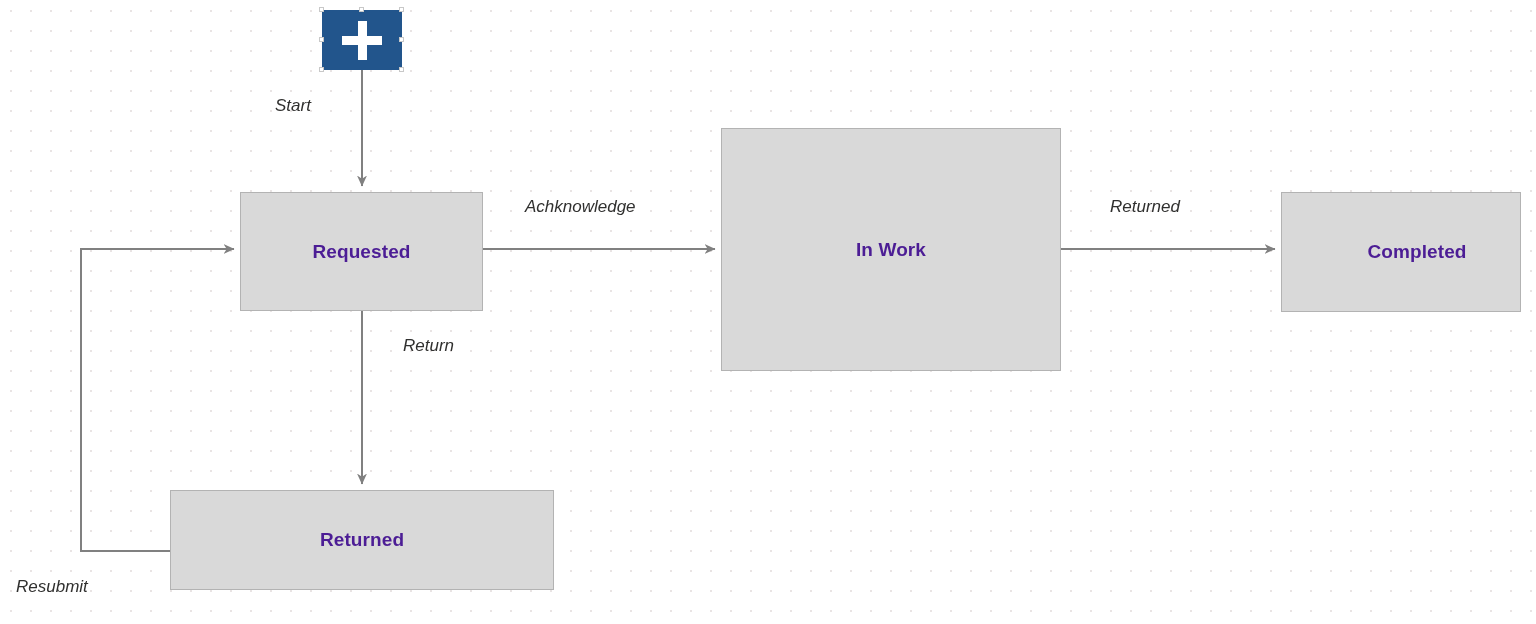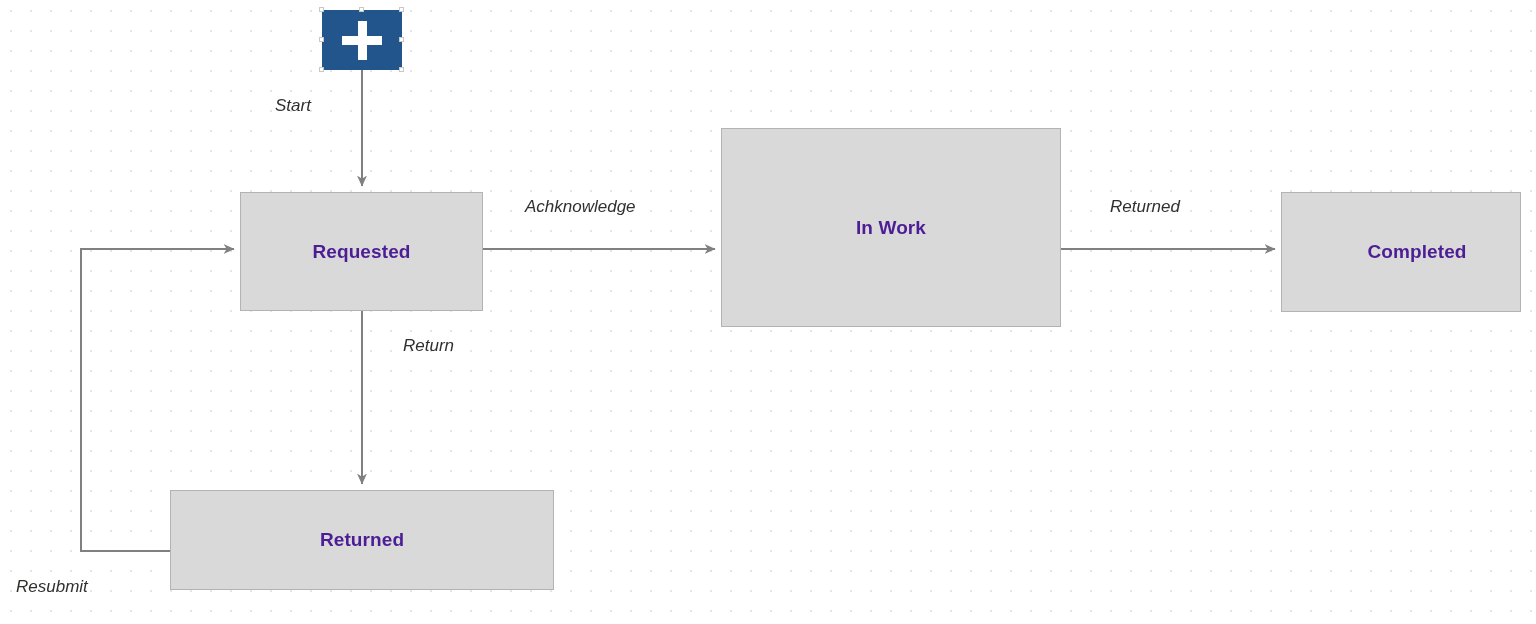--- a/index.html
+++ b/index.html
@@ -119,21 +119,21 @@
   <span class="handle" style="left:399px;  top:7px;"></span>
   <span class="handle" style="left:319px;  top:37px;"></span>
   <span class="handle" style="left:399px;  top:37px;"></span>
   <span class="handle" style="left:319px;  top:67px;"></span>
   <span class="handle" style="left:399px;  top:67px;"></span>
 
   <div class="node" style="left:240px; top:192px; width:243px; height:119px;">
     <span class="node-label">Requested</span>
   </div>
 
-  <div class="node" style="left:721px; top:128px; width:340px; height:199px;">
+  <div class="node" style="left:721px; top:128px; width:340px; height:243px;">
     <span class="node-label">In Work</span>
   </div>
 
   <div class="node" style="left:1281px; top:192px; width:240px; height:120px;padding-left:32px;">
     <span class="node-label">Completed</span>
   </div>
 
   <div class="node" style="left:170px; top:490px; width:384px; height:100px;">
     <span class="node-label">Returned</span>
   </div>

